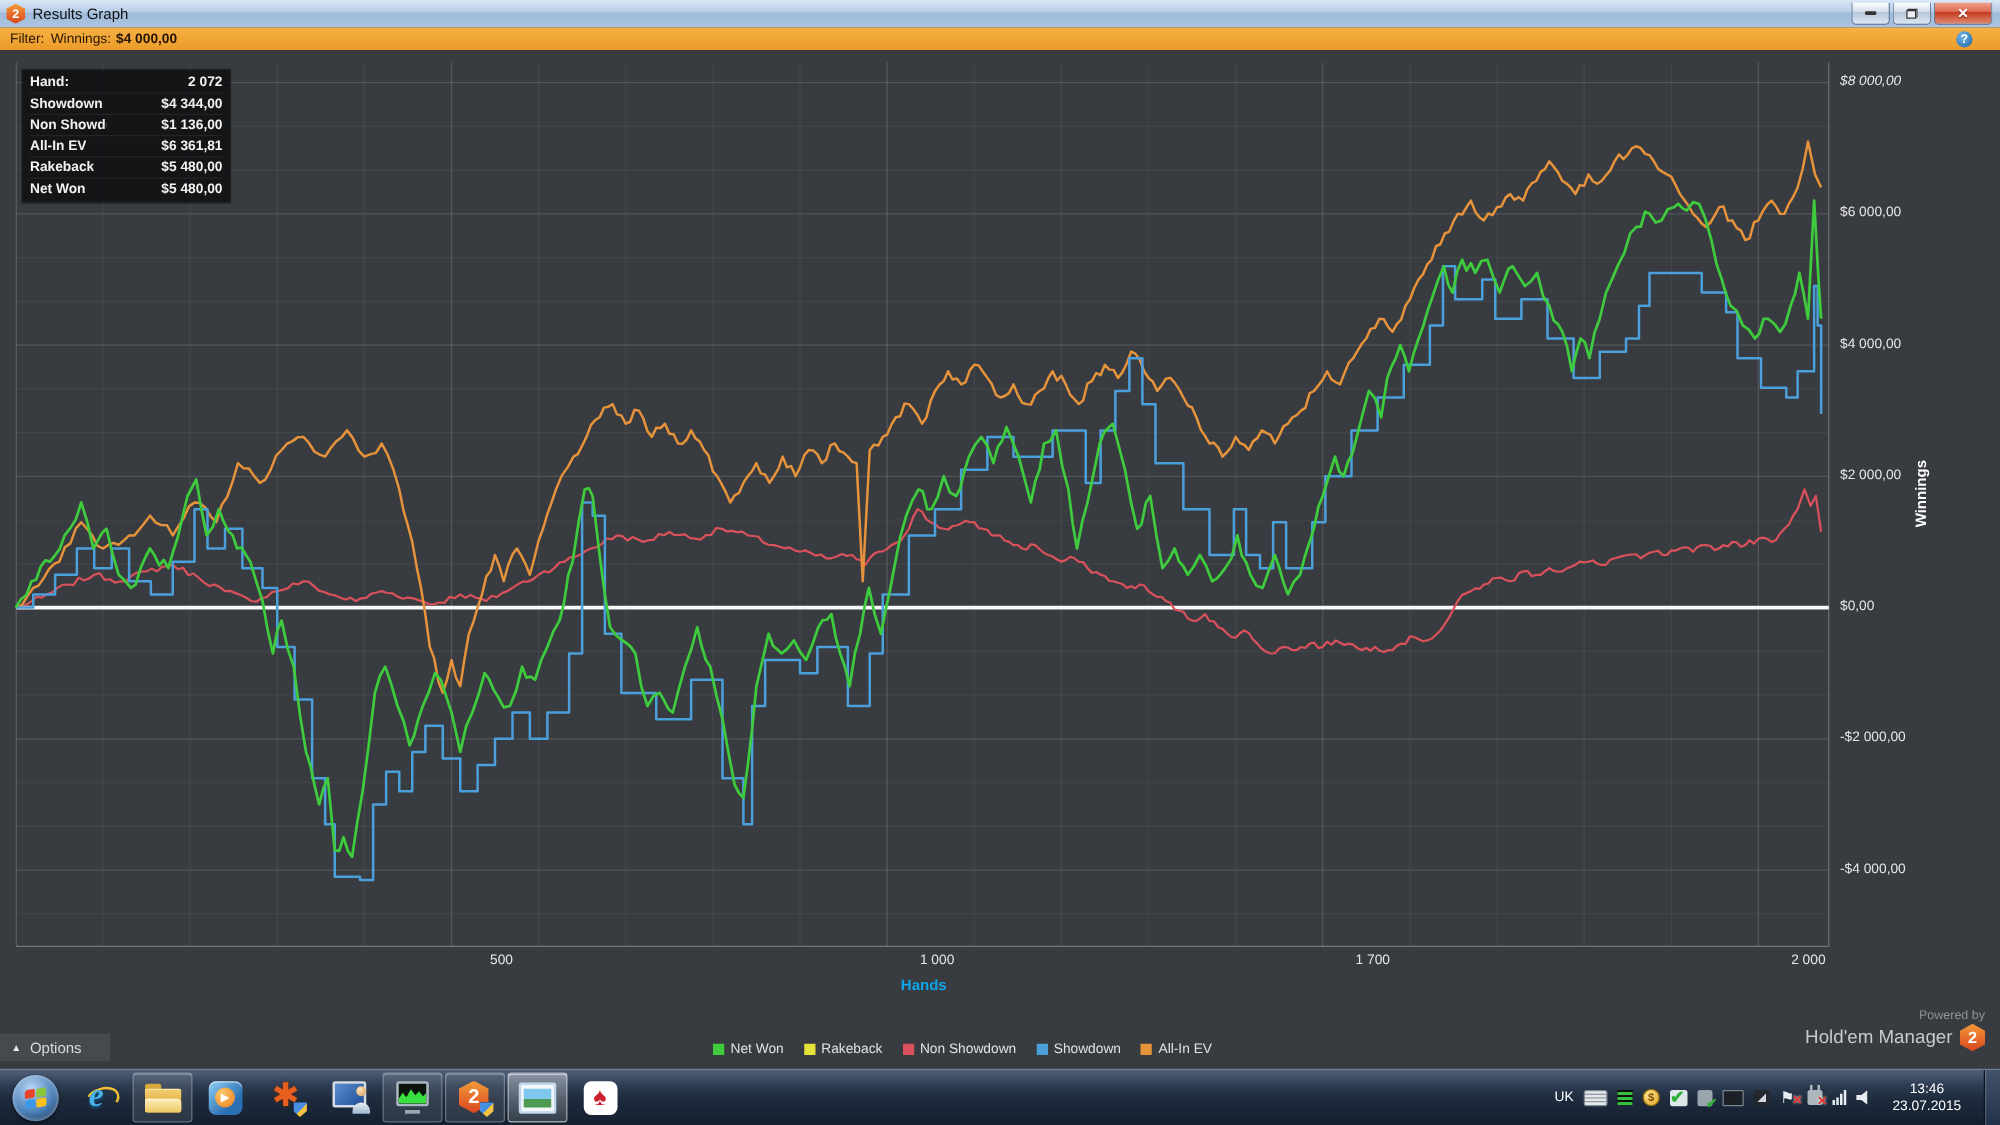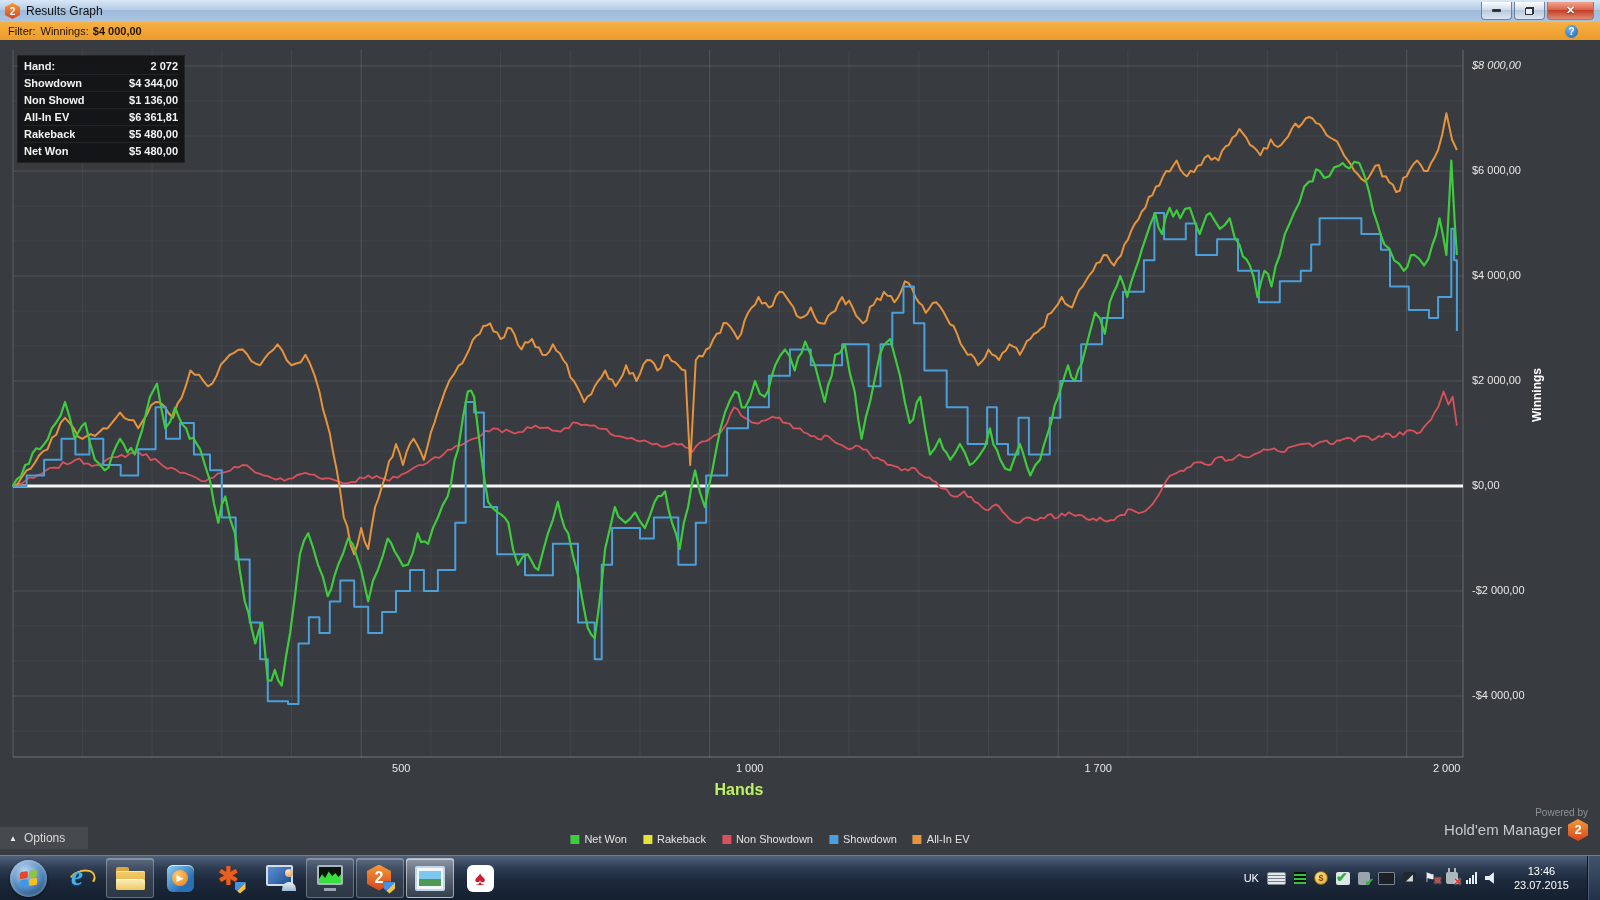--- a/index.html
+++ b/index.html
@@ -48,21 +48,21 @@
     font-weight:bold;color:#f2f2f2;box-shadow:0 0 0 1px rgba(0,0,0,.4);}
   .stats .row{display:flex;justify-content:space-between;height:16px;line-height:16px;
     border-top:1px solid rgba(255,255,255,.07);gap:44px;}
   .stats .row:first-child{border-top:none;}
   .stats .lbl{white-space:nowrap;overflow:hidden;max-width:92px;}
   .stats .val{white-space:nowrap;}
 
   .ylabel{position:absolute;font-size:11px;color:#e8e8e8;}
   .xlabel{position:absolute;font-size:11px;color:#e8e8e8;transform:translateX(-50%);margin-left:40px;}
   .hands-label{position:absolute;left:739px;top:781px;transform:translateX(-50%);
-    font-size:16px;font-weight:bold;color:#bef264;}
+    font-size:12px;font-weight:bold;color:#0ea5e9;}
   .winnings-label{position:absolute;left:1530px;top:368px;font-size:12px;font-weight:bold;
     color:#fff;writing-mode:vertical-rl;transform:rotate(180deg);}
 
   .legend{position:absolute;left:770px;top:833px;transform:translateX(-50%);
     display:flex;gap:16px;align-items:center;font-size:11px;color:#e2e2e2;white-space:nowrap;}
   .legend .item{display:flex;align-items:center;}
   .legend .sq{width:9px;height:9px;margin-right:5px;flex:0 0 auto;}
 
   .options{position:absolute;left:0;top:827px;width:88px;height:22px;background:#46494d;
     color:#d9d9d9;font-size:12px;display:flex;align-items:center;padding-left:9px;

